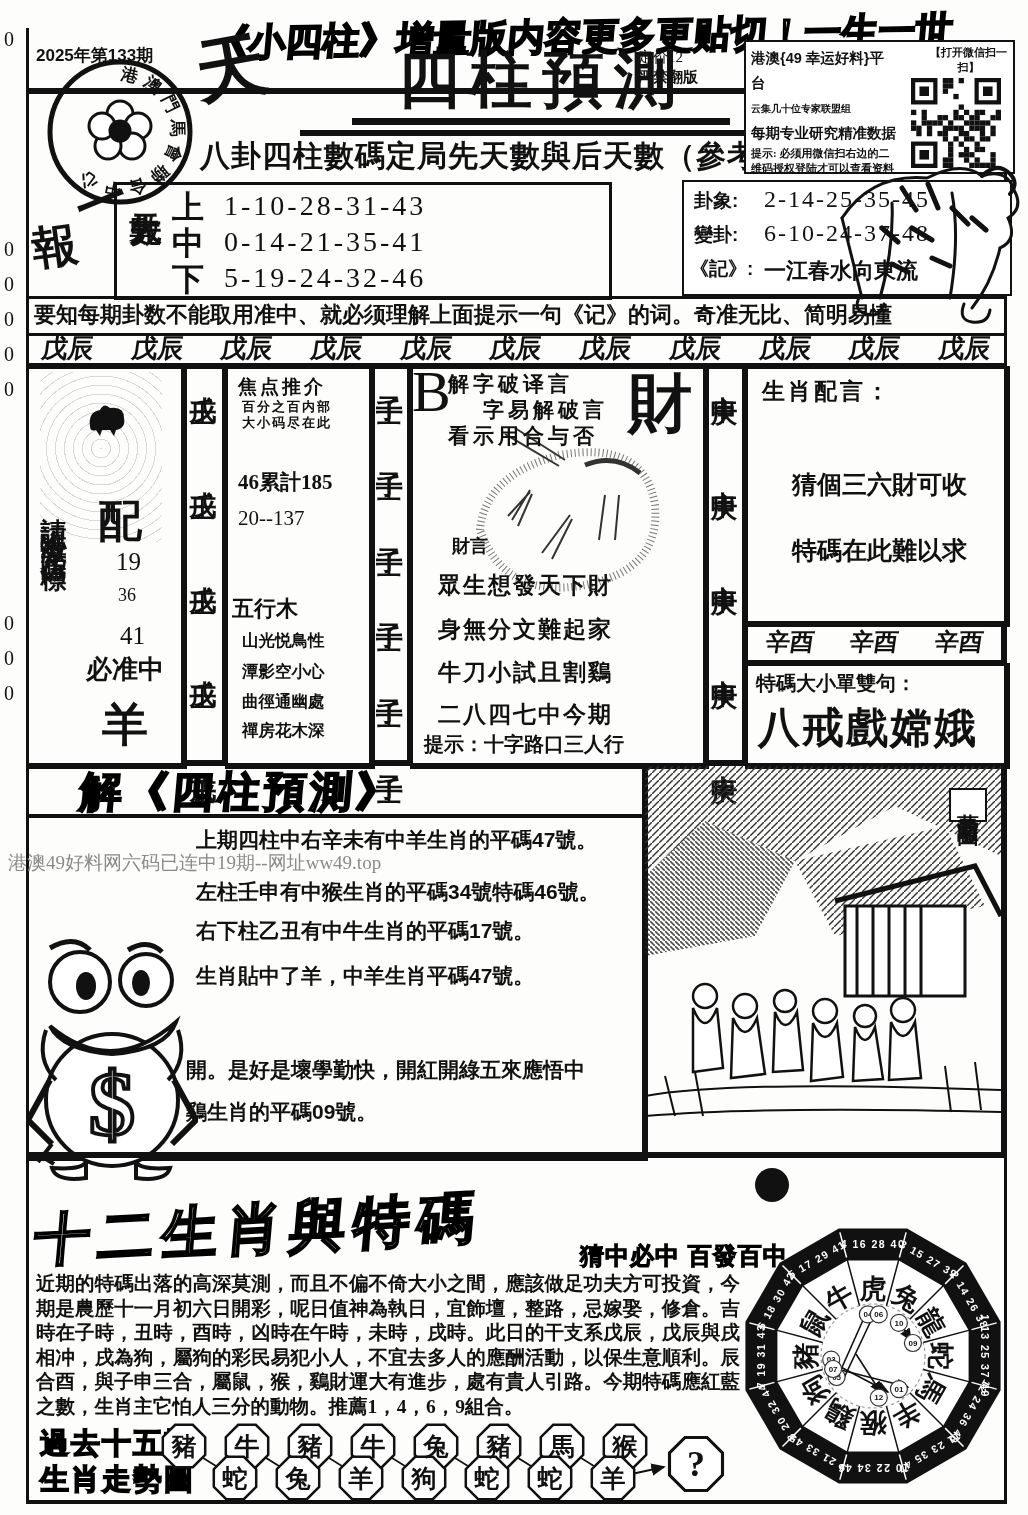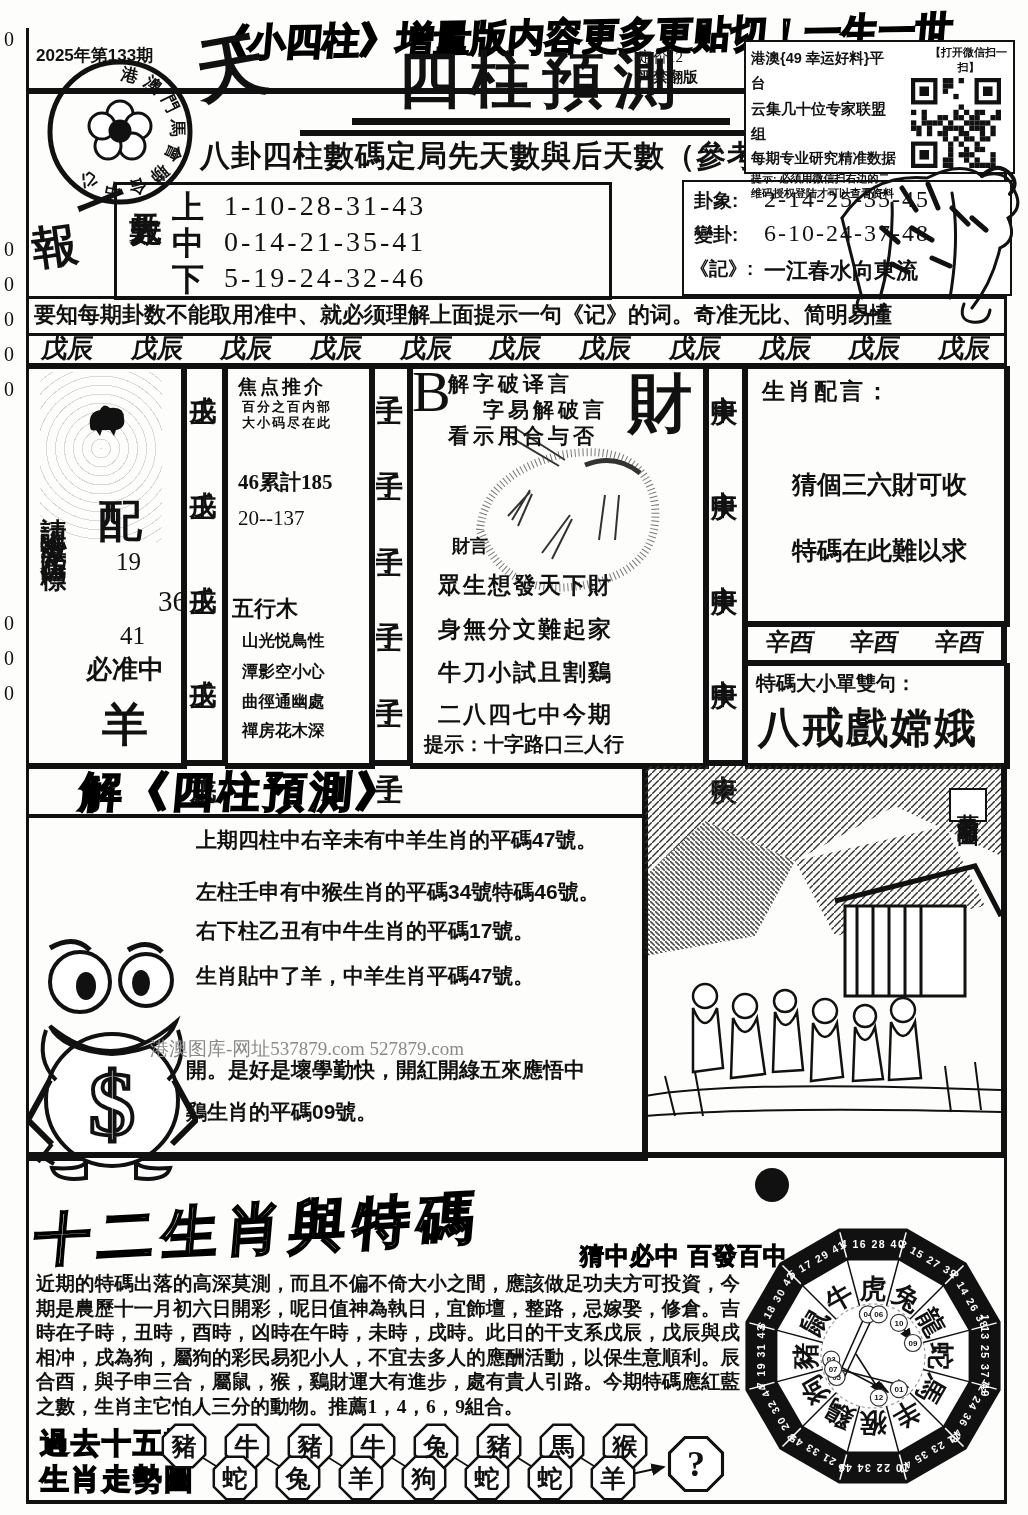--- a/index.html
+++ b/index.html
@@ -69,21 +69,21 @@
   <div class="abs b nowrap" style="left:352px;top:38px;width:380px;text-align:center;font-size:62px;letter-spacing:10px;">四柱預測</div>
   <div class="abs rule" style="left:352px;top:118px;width:378px;height:7px;"></div>
   <div class="abs rule" style="left:300px;top:130px;width:448px;height:6px;"></div>
   <div class="abs" style="left:638px;top:48px;font-size:15px;">定价12</div>
   <div class="abs b" style="left:638px;top:68px;font-size:15px;">严禁翻版</div>
   <div class="abs b nowrap" style="left:200px;top:136px;font-size:30px;letter-spacing:1px;">八卦四柱數碼定局先天數與后天數（參考</div>
 
   <div class="abs" style="left:744px;top:40px;width:267px;height:130px;border:2px solid #111;background:#fff;display:flex;z-index:6;">
     <div style="width:156px;padding:4px 5px;box-sizing:border-box;">
       <div class="b hei" style="font-size:14.5px;line-height:25px;">港澳{49 幸运好料}平台</div>
-      <div class="b hei" style="font-size:15px;line-height:25px;">云集几十位专家联盟组</div>
+      <div class="b hei" style="font-size:10px;line-height:25px;">云集几十位专家联盟组</div>
       <div class="b hei" style="font-size:14.5px;line-height:25px;">每期专业研究精准数据</div>
       <div class="b" style="font-size:11px;line-height:15px;">提示: 必须用微信扫右边的二维码授权登陆才可以查看资料</div>
     </div>
     <div style="width:108px;text-align:center;padding-top:3px;">
       <div class="b" style="font-size:11px;margin-left:25px;">【打开微信扫一扫】</div>
       <svg id="qr-svg" width="90" height="90" viewBox="0 0 85 85" style="margin-top:3px;">
         <g fill="#111" id="qr-mods">
             <rect x="30" y="0" width="5" height="5"></rect>
             <rect x="35" y="0" width="5" height="5"></rect>
             <rect x="45" y="0" width="5" height="5"></rect>
@@ -235,21 +235,21 @@
   </div>
 
   <div class="abs bx" style="left:26px;top:366px;width:155px;height:397px;"></div>
   <div class="abs rings" style="left:40px;top:372px;width:122px;height:170px;"></div>
   <svg class="abs" style="left:84px;top:400px;" width="46" height="38" viewBox="0 0 46 38">
     <path d="M6,26 Q4,12 16,10 Q20,2 26,8 Q40,6 40,18 Q42,28 32,30 L30,36 26,30 18,30 16,36 12,30 Q6,32 6,26Z" fill="#111"></path>
   </svg>
   <div class="abs b vtext" style="left:36px;top:496px;height:262px;font-size:26px;letter-spacing:7px;">請認准激光防偽標</div>
   <span class="abs b" style="left:98px;top:492px;font-size:44px;">配</span>
   <span class="abs" style="left:116px;top:548px;font-size:25px;">19</span>
-  <span class="abs" style="left:118px;top:585px;font-size:29px;margin-left:40px;">36</span>
+  <span class="abs" style="left:118px;top:585px;font-size:18px;">36</span>
   <span class="abs" style="left:120px;top:622px;font-size:25px;">41</span>
   <span class="abs b nowrap" style="left:86px;top:652px;font-size:26px;">必准中</span>
   <span class="abs b" style="left:102px;top:694px;font-size:46px;">羊</span>
 
   <div class="abs bx pillar-col" style="left:181px;top:366px;width:44px;height:397px;">
     <span>壬戌</span>
     <span>壬戌</span>
     <span>壬戌</span>
     <span>壬戌</span>
     <span>壬戌</span>
@@ -321,24 +321,24 @@
 
   <div class="abs bx" style="left:745px;top:663px;width:259px;height:100px;"></div>
   <div class="abs b nowrap" style="left:756px;top:670px;font-size:20px;">特碼大小單雙句：</div>
   <div class="abs b nowrap" style="left:758px;top:700px;font-size:42px;letter-spacing:2px;">八戒戲嫦娥</div>
 
   <div class="abs bx" style="left:26px;top:763px;width:616px;height:392px;"></div>
   <div class="abs rule" style="left:26px;top:814px;width:616px;height:4px;"></div>
   <div class="abs b outline nowrap" style="left:80px;top:764px;font-size:42px;letter-spacing:4px;transform:skewX(-5deg);">解《四柱預測》</div>
 
   <div class="abs pline" style="left:196px;top:826px;">上期四柱中右辛未有中羊生肖的平碼47號。</div>
+  <div class="abs gray nowrap" style="left:8px;top:850px;font-size:19px;z-index:3;">港澳49好料网六码已连中19期--网址ww49.top</div>
   <div class="abs pline" style="left:196px;top:878px;">左柱壬申有中猴生肖的平碼34號特碼46號。</div>
   <div class="abs pline" style="left:196px;top:917px;">右下柱乙丑有中牛生肖的平碼17號。</div>
   <div class="abs pline" style="left:196px;top:962px;">生肖貼中了羊，中羊生肖平碼47號。</div>
-  <div class="abs gray nowrap" style="left:150px;top:1036px;font-size:19px;z-index:3;">港澳图库-网址537879.com 527879.com</div>
   <div class="abs pline" style="left:186px;top:1056px;">開。是好是壞學勤快，開紅開綠五來應悟中</div>
   <div class="abs pline" style="left:186px;top:1098px;">鷄生肖的平碼09號。</div>
 
   <svg class="abs" style="left:26px;top:930px;" width="172" height="256" viewBox="0 0 172 256">
     <g fill="#fff" stroke="#111" stroke-width="4">
       <path d="M60,248 q-30,4 -34,-10 q30,2 34,-6Z"></path>
       <path d="M110,248 q30,4 34,-10 q-30,2 -34,-6Z"></path>
       <circle cx="86" cy="170" r="66"></circle>
       <path d="M20,100 Q10,130 30,150 M152,100 Q162,130 142,150" fill="none"></path>
       <path d="M24,96 Q86,148 150,92 Q140,120 86,124 Q36,120 24,96Z"></path>

